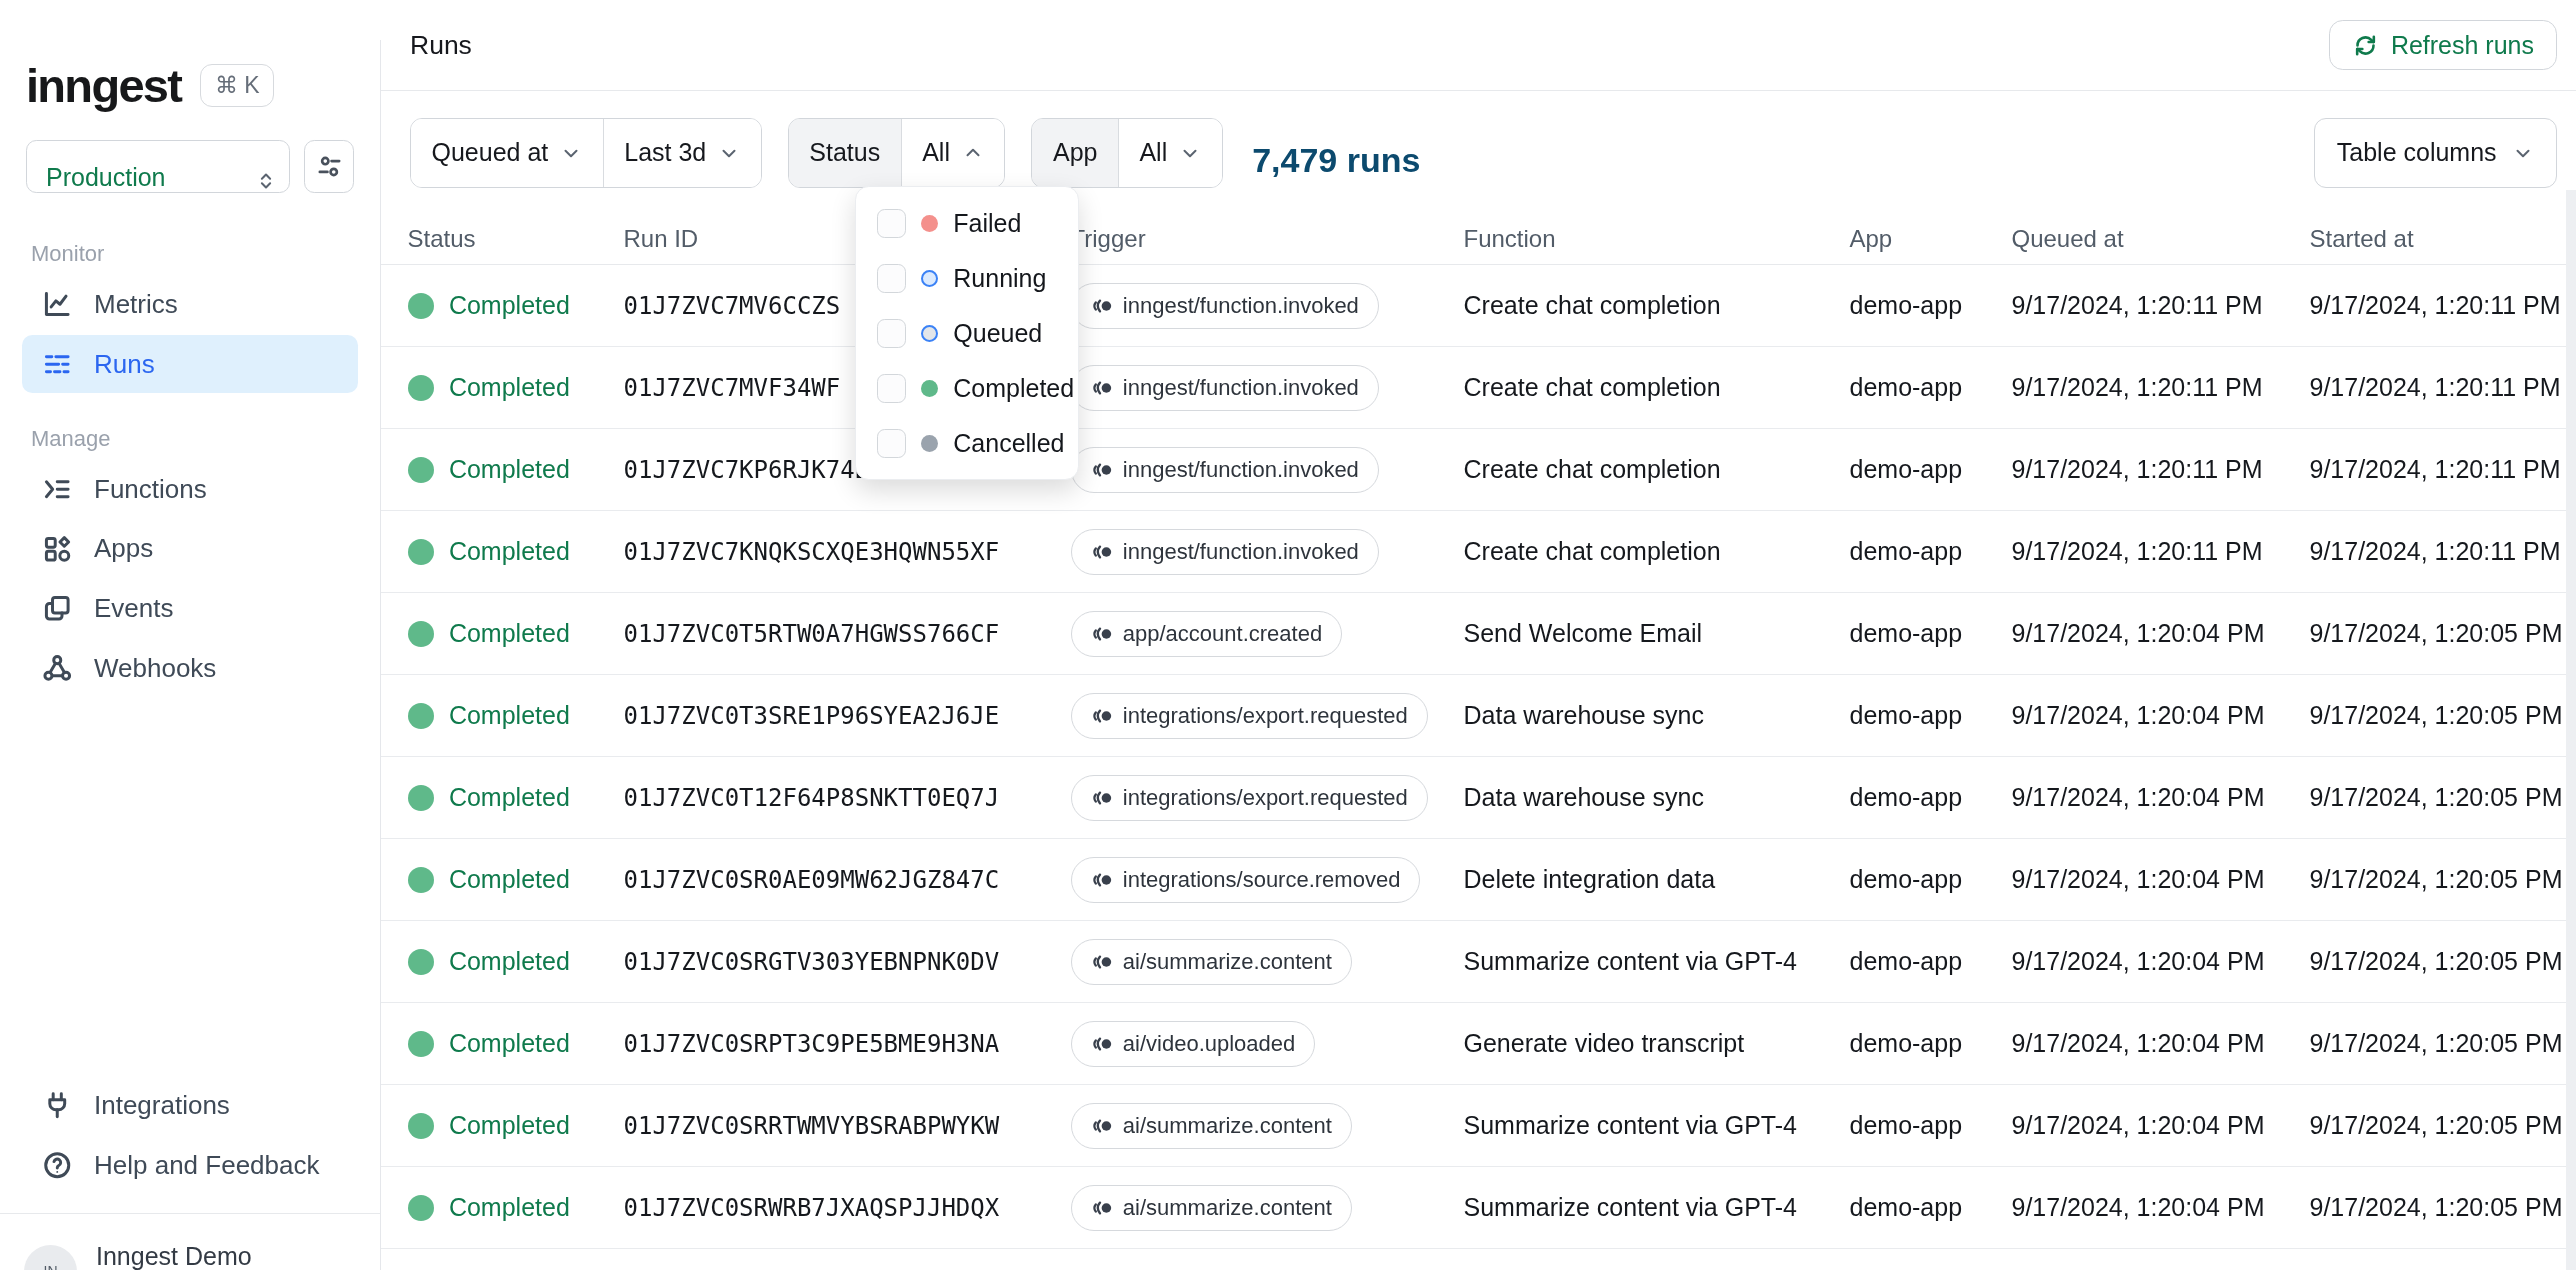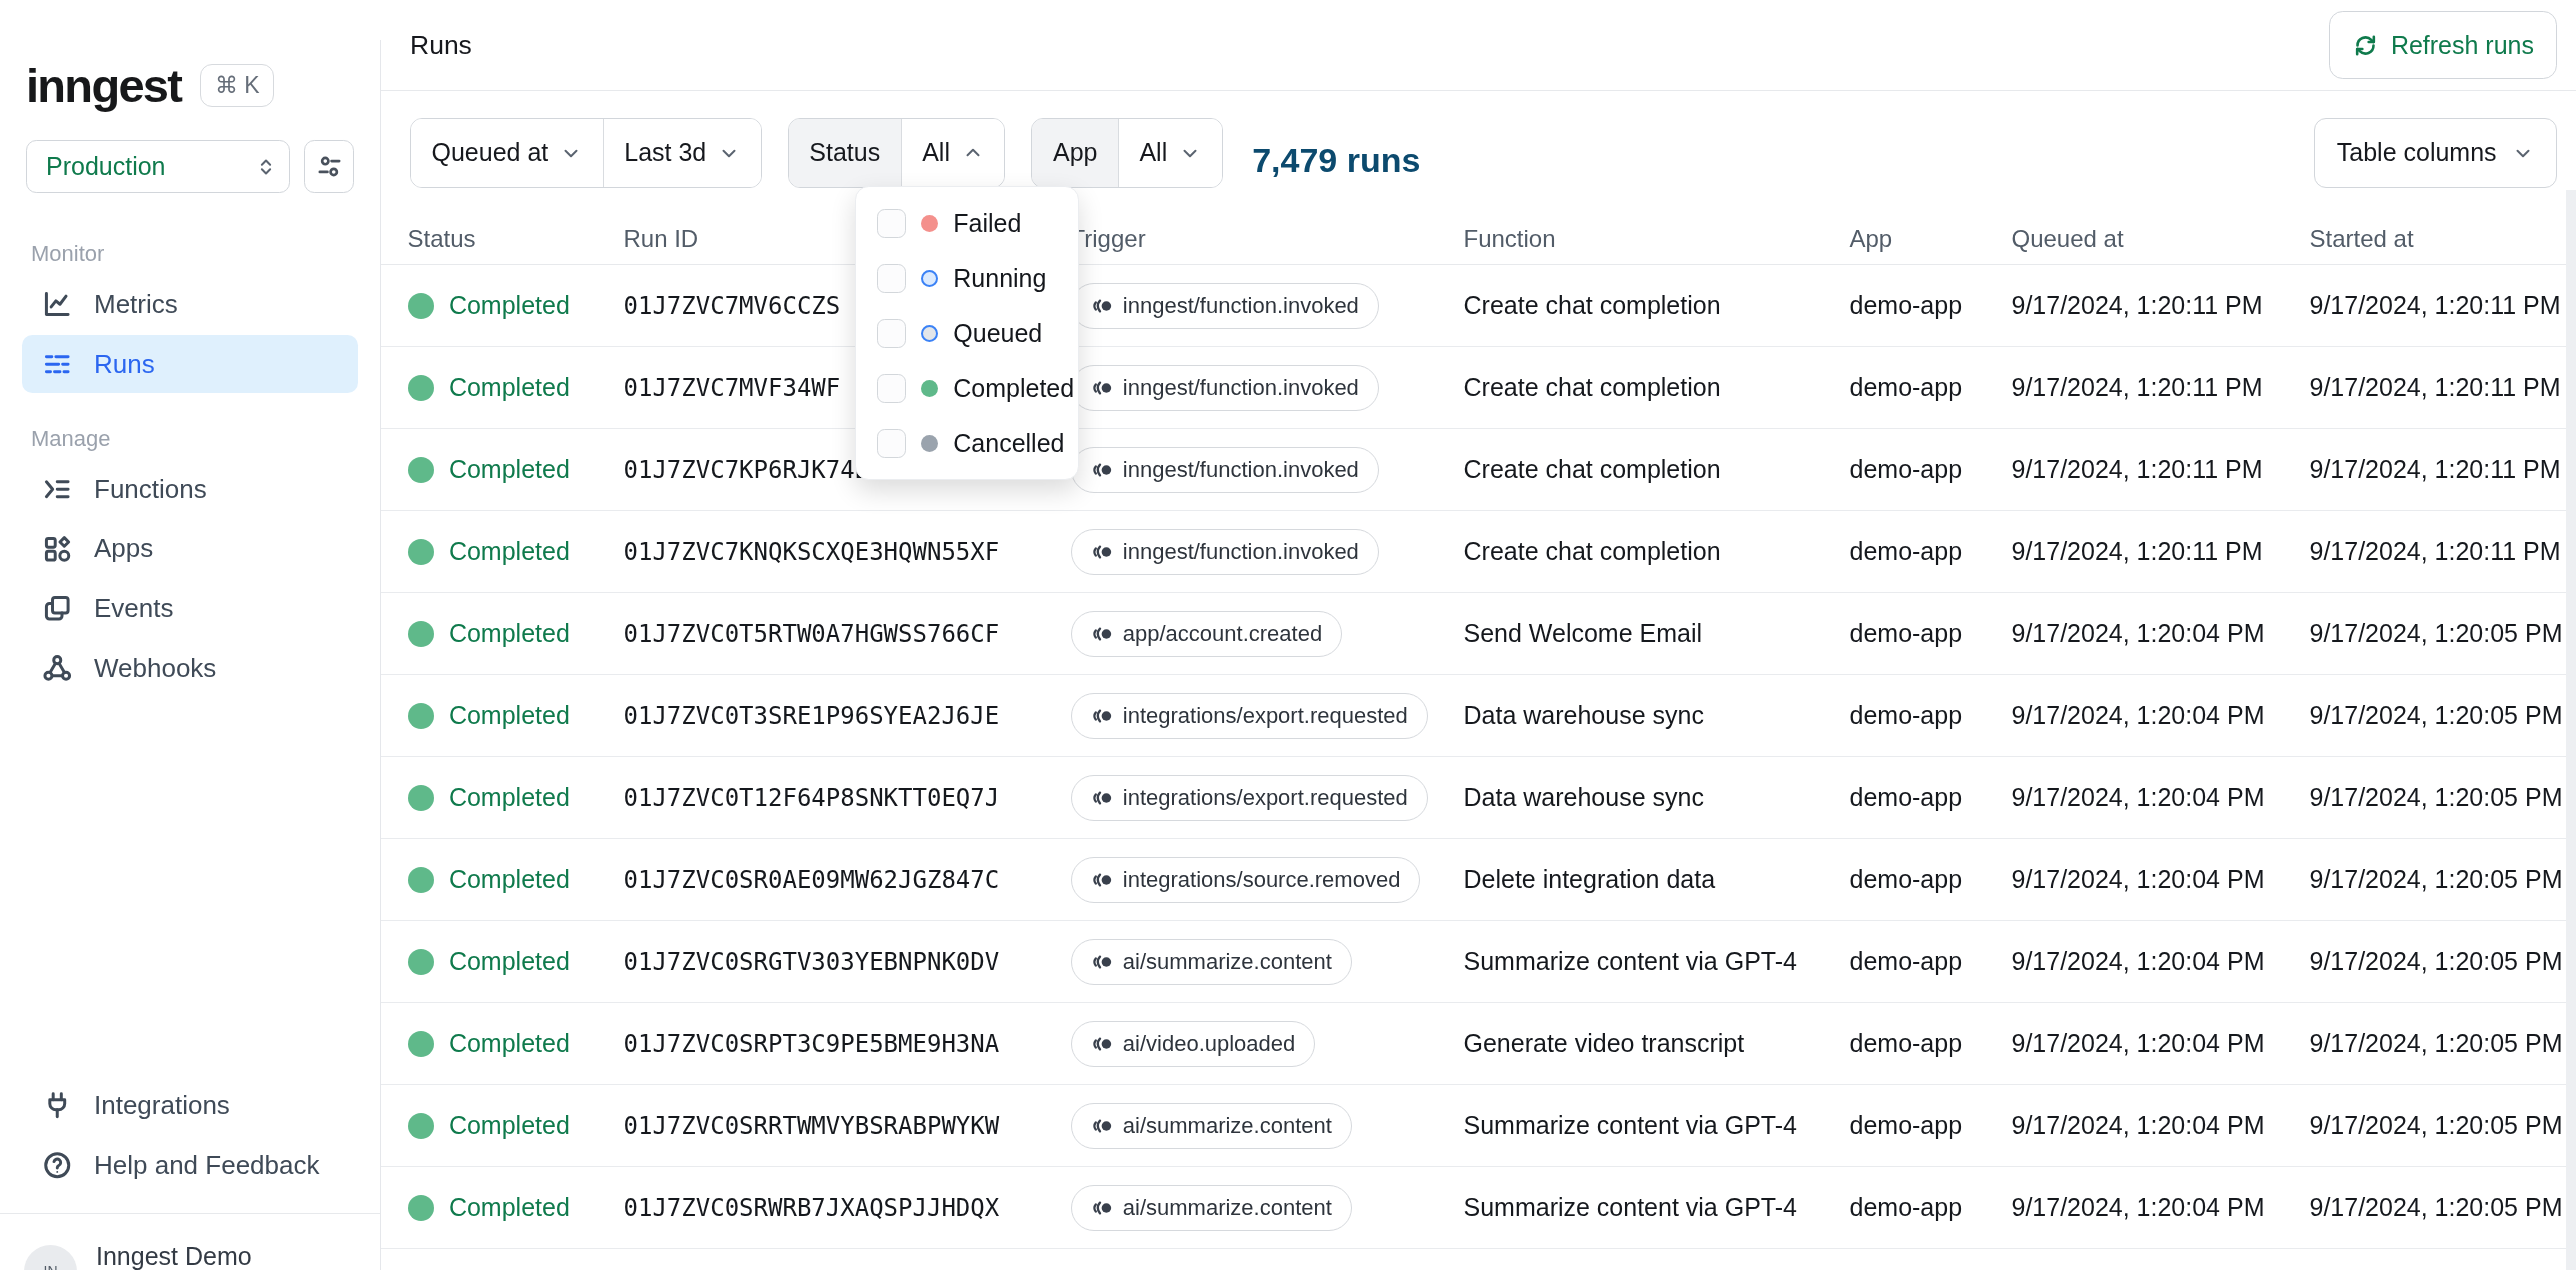--- a/index.html
+++ b/index.html
@@ -23,21 +23,21 @@
   .logo-row { padding: 22px 0 0 26px; display: flex; align-items: center; gap: 19px; }
   .logo { font-size: 47px; font-weight: bold; letter-spacing: -1.7px; color: #17181a; line-height: 1; }
   .kbd {
     border: 1.7px solid #d7dade; border-radius: 12px;
     padding: 6.8px 13.7px; color: #666e79; font-size: 23px;
     display: flex; align-items: center; gap: 6.8px; background: #fff;
   }
   .env-row { margin: 31px 26px 0 26px; display: flex; gap: 13.7px; height: 53px; }
   .env-select {
     flex: 1; border: 1.7px solid #d2d6db; border-radius: 10.3px;
-    display: flex; align-items: center; justify-content: space-between;
+    display: flex; align-items: flex-end; justify-content: space-between;
     padding: 0 12px 0 19px; font-size: 25px; color: #0f7a4c; background: #fff;
   }
   .icon-btn {
     width: 50px; border: 1.7px solid #d2d6db; border-radius: 10.3px;
     display: flex; align-items: center; justify-content: center; background: #fff;
   }
   .nav { margin-top: 15.4px; }
   .section-label { margin: 32.5px 0 8.6px 31px; font-size: 22px; color: #9aa1ac; }
   .nav-item {
     height: 58px; margin: 1.7px 22px; border-radius: 10.3px;
@@ -66,21 +66,21 @@
   .gray-ic { color: #49515c; }
 
   
   .main { flex: 1; position: relative; background: #fff; min-width: 0; }
   .main-header {
     height: 91px; border-bottom: 1.7px solid #e7e9ec;
     display: flex; align-items: center; padding: 0 19px 0 29px;
   }
   .page-title { font-size: 26.5px; color: #16181d; }
   .refresh-btn {
-    margin-left: auto; height: 68px; border: 1.7px solid #d2d6db; border-radius: 13.7px;
+    margin-left: auto; height: 50px; border: 1.7px solid #d2d6db; border-radius: 13.7px;
     display: flex; align-items: center; gap: 12px; padding: 0 22px;
     color: #0f7a4c; font-size: 25px; background: #fff; cursor: pointer;
   }
   .refresh-btn svg { width: 27px; height: 27px; }
 
   .filter-bar {
     height: 123px; display: flex; align-items: center;
     padding: 0 19px 0 29px; gap: 26px;
   }
   .pill-group {

